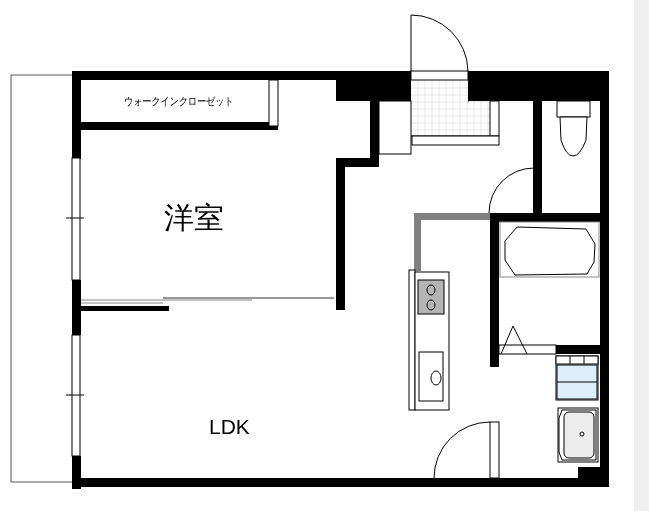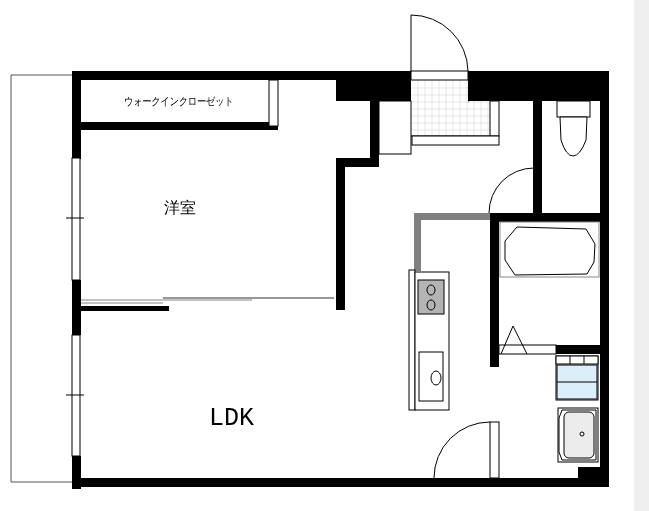--- a/index.html
+++ b/index.html
@@ -1,22 +1,22 @@
 <!DOCTYPE html>
 <html><head>
 <meta charset="utf-8">
 <style>
   html, body { margin: 0; padding: 0; background: #ffffff; }
   body { width: 649px; height: 511px; position: relative; overflow: hidden; font-family: "DejaVu Sans", sans-serif; }
   #plan { position: absolute; left: 0; top: 0; width: 649px; height: 511px; }
   .right-strip { position: absolute; left: 634px; top: 0; width: 15px; height: 511px; background: #efefef; }
   .label { position: absolute; color: #000; white-space: nowrap; }
   .label-wic { left: 124px; top: 94px; font-size: 11px; letter-spacing: -0.5px; transform: scaleX(0.85); transform-origin: left center; font-family: "DejaVu Sans", sans-serif; }
-  .label-yoshitsu { left: 164px; top: 198px; font-size: 16px; font-family: Liberation Sans, sans-serif; }
-  .label-ldk { left: 209px; top: 404px; font-size: 25px; font-family: Liberation Mono, monospace; }
+  .label-yoshitsu { left: 164px; top: 198px; font-size: 30px; font-family: Liberation Sans, sans-serif; }
+  .label-ldk { left: 209px; top: 415px; font-size: 21px; font-family: Liberation Sans, sans-serif; }
 </style>
 </head>
 <body>
 
 <div class="right-strip"></div>
 
 <svg id="plan" viewBox="0 0 649 511" xmlns="http://www.w3.org/2000/svg">
 
   <g>
     <polyline points="72,75 11,75 11,482 72,482" fill="none" stroke="#555" stroke-width="1"></polyline>

